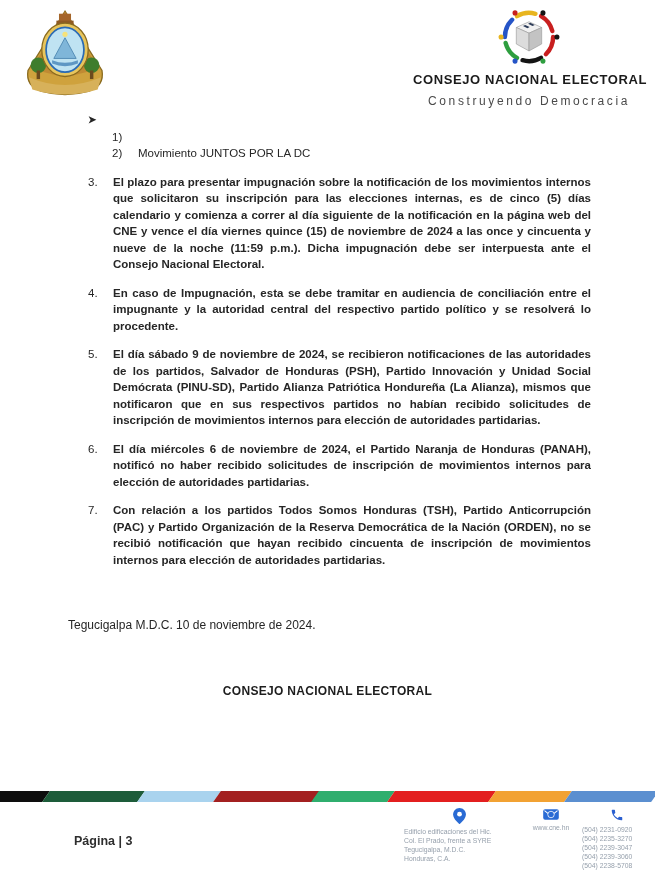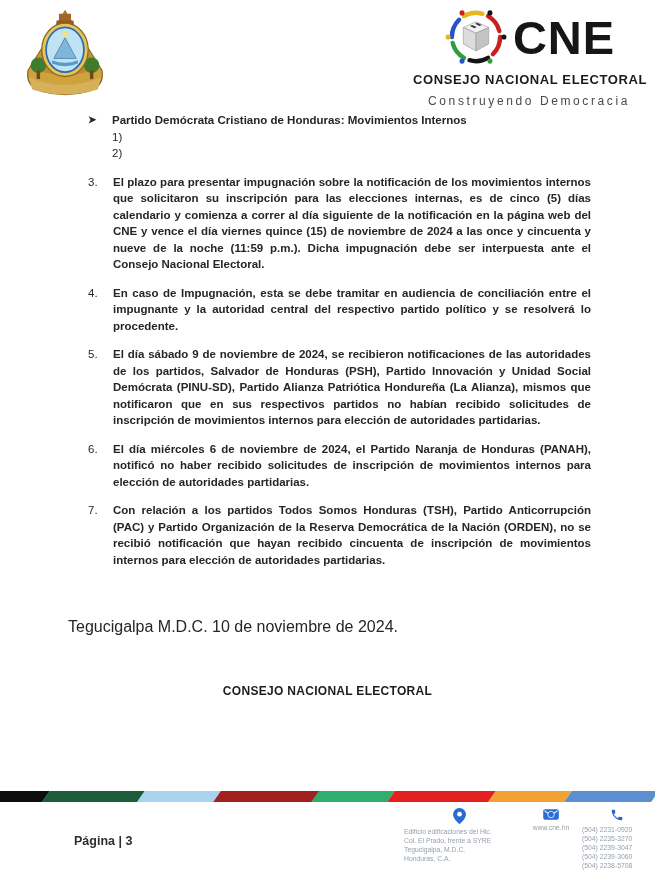--- a/index.html
+++ b/index.html
@@ -34,21 +34,21 @@
   .bullet-title{display:flex;gap:10px;font-weight:700;}
   .bullet-marker{flex:0 0 14px;font-size:10px;line-height:16.5px;}
   .sub-item{display:flex;gap:12px;margin-left:24px;}
   .sub-num{flex:0 0 14px;}
   .num-item{display:flex;gap:0;margin-bottom:12px;}
   .num-col{flex:0 0 25px;}
   .num-text{flex:1;font-weight:bold;}
 
   .dateline{
     position:absolute;left:68px;top:618px;
-    font-size:16px;color:#262626;
+    font-size:12px;color:#262626;
   }
   .sig-title{
     position:absolute;left:0;right:0;top:684px;
     text-align:center;font-size:12px;font-weight:700;letter-spacing:.3px;color:#1d1d1d;
   }
 
   
   .stripe{
     position:absolute;left:0;right:0;top:791px;height:11px;
     display:flex;overflow:hidden;
@@ -110,38 +110,37 @@
           <circle cx="8" cy="52" r="4" fill="#e8b51f"></circle>
           <circle cx="30" cy="14" r="4" fill="#c81f1f"></circle>
           <circle cx="74" cy="14" r="4" fill="#141414"></circle>
         </g>
         <polygon points="52,28 72,37 52,46 32,37" fill="#f1f1f1" stroke="#9a9a9a" stroke-width="1"></polygon>
         <polygon points="32,37 52,46 52,74 32,63" fill="#dcdcdc" stroke="#9a9a9a" stroke-width="1"></polygon>
         <polygon points="72,37 72,63 52,74 52,46" fill="#c3c3c3" stroke="#9a9a9a" stroke-width="1"></polygon>
         <polygon points="46,33 53,36.4 49.5,38.2 42.5,34.8" fill="#2c3c58"></polygon>
         <polygon points="54,29.5 61,32.9 57.5,34.7 50.5,31.3" fill="#2c3c58"></polygon>
       </svg>
-      <div class="cne-acronym">CNE</div>
     </div>
     <div class="cne-name">CONSEJO NACIONAL ELECTORAL</div>
     <div class="cne-tagline">Construyendo Democracia</div>
   </div>
 
   <div class="doc-body">
 
     <div class="bullet-block">
       <div class="bullet-title">
         <span class="bullet-marker">➤</span>
-        <span>Partido Demócrata Cristiano de Honduras: Movimientos Internos</span>
       </div>
       <div class="sub-item">
         <span class="sub-num">1)</span>
       </div>
       <div class="sub-item">
         <span class="sub-num">2)</span>
+        <span>Movimiento JUNTOS POR LA DC</span>
       </div>
     </div>
 
     <div class="num-item">
       <span class="num-col">3.</span>
       <span class="num-text">El plazo para presentar impugnación sobre la notificación de los movimientos internos que solicitaron su inscripción para las elecciones internas, es de cinco (5) días calendario y comienza a correr al día siguiente de la notificación en la página web del CNE y vence el día viernes quince (15) de noviembre de 2024 a las once y cincuenta y nueve de la noche (11:59 p.m.). Dicha impugnación debe ser interpuesta ante el Consejo Nacional Electoral.</span>
     </div>
     <div class="num-item">
       <span class="num-col">4.</span>
       <span class="num-text">En caso de Impugnación, esta se debe tramitar en audiencia de conciliación entre el impugnante y la autoridad central del respectivo partido político y se resolverá lo procedente.</span>

